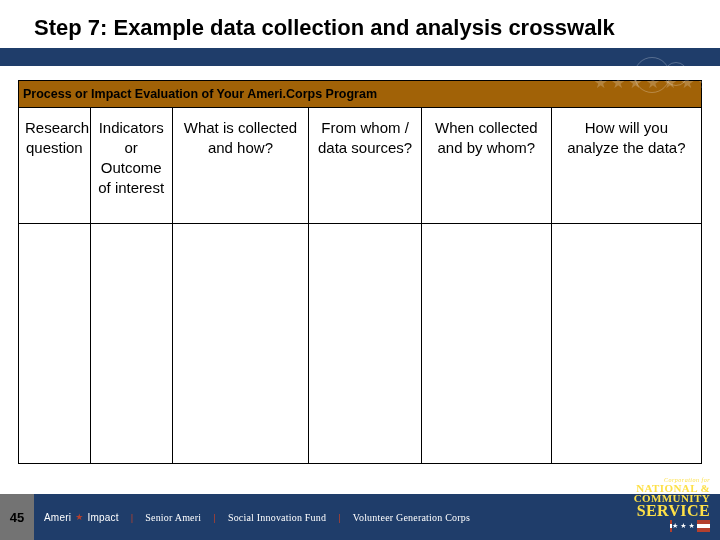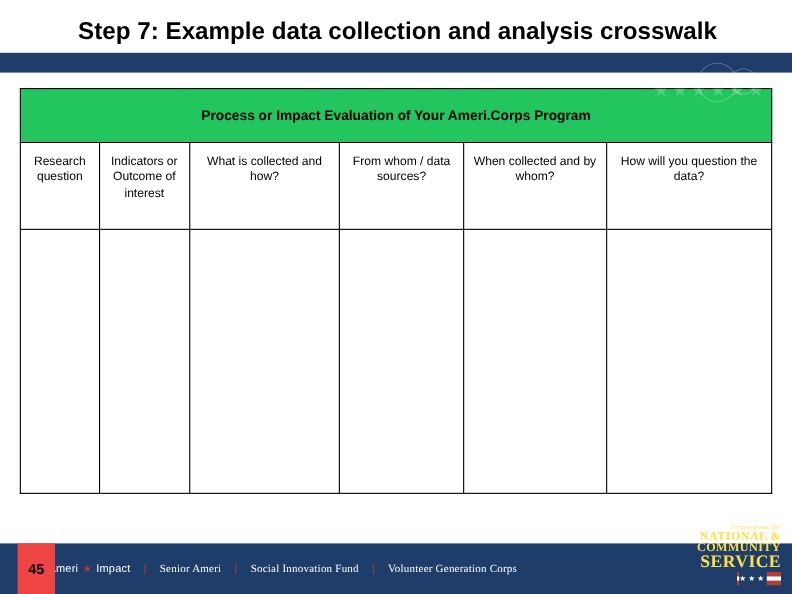--- a/index.html
+++ b/index.html
@@ -6,21 +6,20 @@
   body {
     width: 720px;
     height: 540px;
     font-family: Arial, Helvetica, sans-serif;
     background: #ffffff;
     position: relative;
     overflow: hidden;
   }
   .title-area {
     padding: 14px 0 0 34px;
-    margin-left: 37px;
   }
   .title {
     font-size: 22px;
     font-weight: bold;
     color: #000;
     line-height: 1.25;
   }
   .title-underline {
     height: 18px;
     background: #1f3d6a;
@@ -65,29 +64,29 @@
   .table-wrap {
     padding: 14px 18px 0 18px;
   }
   table.crosswalk {
     width: 100%;
     border-collapse: collapse;
     table-layout: fixed;
   }
   table.crosswalk th.banner {
     border: 1.5px solid #000;
-    text-align: center;
+    text-align: left;
     font-size: 12.5px;
     font-weight: bold;
-    padding: 17px 4px;
-    background: #22c55e;
+    padding: 6px 4px;
+    background: #a16207;
   }
   table.crosswalk th.col {
     border: 1.5px solid #000;
-    font-size: 11px;
+    font-size: 15px;
     font-weight: normal;
     text-align: center;
     vertical-align: top;
     padding: 10px 6px 24px 6px;
     line-height: 1.35;
     background: #fff;
   }
   table.crosswalk td.body {
     border: 1.5px solid #000;
     height: 240px;
@@ -106,25 +105,25 @@
     right: 0;
     bottom: 0;
     height: 46px;
     background: #1f3d6a;
     color: #fff;
     display: flex;
     align-items: center;
   }
   .page-num-box {
     position: absolute;
-    left: 16px;
+    left: 0;
     bottom: 0;
     width: 34px;
     height: 46px;
-    background: #ef4444;
+    background: #737373;
     display: flex;
     align-items: center;
     justify-content: center;
   }
   .page-num {
     color: #000;
     font-size: 13px;
     font-weight: bold;
   }
   .footer-items {
@@ -244,21 +243,21 @@
     <tbody>
         <tr>
       <th class="banner" colspan="6">Process or Impact Evaluation of Your Ameri.Corps Program</th>
     </tr>
     <tr>
       <th class="col">Research question</th>
       <th class="col">Indicators or Outcome of interest</th>
       <th class="col">What is collected and how?</th>
       <th class="col">From whom / data sources?</th>
       <th class="col">When collected and by whom?</th>
-      <th class="col">How will you question the data?</th>
+      <th class="col">How will you analyze the data?</th>
     </tr>
     <tr>
       <td class="body"></td>
       <td class="body"></td>
       <td class="body"></td>
       <td class="body"></td>
       <td class="body"></td>
       <td class="body"></td>
     </tr>
   </tbody>

